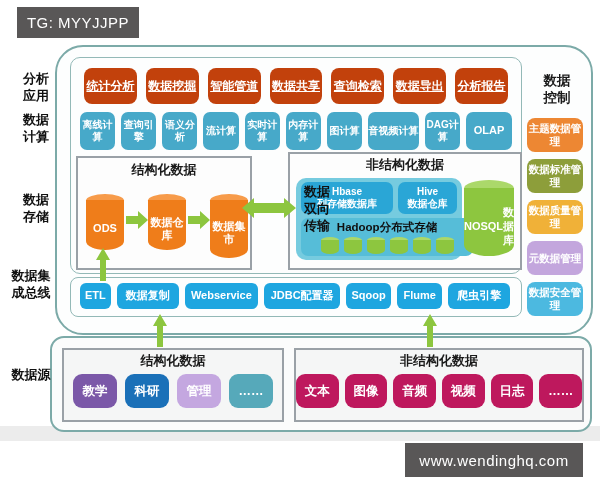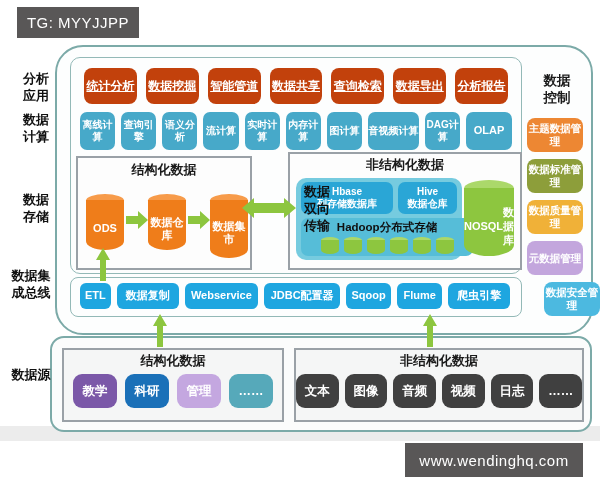--- a/index.html
+++ b/index.html
@@ -58,21 +58,21 @@
 
   
   .ctl { width:56px; height:34px; font-size:10.5px; line-height:1.2; border-radius:8px; }
   .ctl-0 { background:#ed8733; } .ctl-1 { background:#8d9e3a; } .ctl-2 { background:#f0b138; }
   .ctl-3 { background:#c3a6dd; } .ctl-4 { background:#4cb9e0; }
 
   
   .src-item { width:44px; height:34px; font-size:12.5px; border-radius:9px; }
   .s-0 { background:#7b58a8; } .s-1 { background:#1a70b8; }
   .s-2 { background:#c4a7e0; } .s-3 { background:#56a9ba; }
-  .uns { background:#404040; width:43px; }
+  .uns { background:#be185d; width:43px; }
 
   .leftlab { font-weight:700; color:#111; font-size:13px; line-height:17px;
              text-align:center; z-index:2; }
   .transfer { font-weight:700; color:#111; font-size:13px; line-height:17px;
               text-align:center; width:30px; z-index:7;margin-left:48px; }
   .arrows { position:absolute; left:0; top:0; z-index:6; pointer-events:none; }
   .strip { background:#ececec; z-index:0; }
 </style>
 </head>
 <body>
@@ -199,21 +199,21 @@
     <div class="box" style="flex:0.95;">Sqoop</div>
     <div class="box" style="flex:0.95;">Flume</div>
     <div class="box" style="flex:1.3;">爬虫引擎</div>
   </div>
 
   <div class="abs btitle" style="left:541px; top:72px; width:32px; font-size:13.5px; line-height:17px; z-index:2;">数据控制</div>
   <div class="abs box ctl ctl-0" style="left:527px; top:118px;">主题数据管理</div>
   <div class="abs box ctl ctl-1" style="left:527px; top:159px;">数据标准管理</div>
   <div class="abs box ctl ctl-2" style="left:527px; top:200px;">数据质量管理</div>
   <div class="abs box ctl ctl-3" style="left:527px; top:241px;">元数据管理</div>
-  <div class="abs box ctl ctl-4" style="left:544px; top:282px;">数据安全管理</div>
+  <div class="abs box ctl ctl-4" style="left:527px; top:282px;">数据安全管理</div>
 
   <div class="abs outer2" style="left:50px; top:336px; width:538px; height:92px;"></div>
 
   <div class="abs graybox src" style="left:62px; top:348px; width:218px; height:70px;">
     <div class="btitle" style="font-size:13px; padding-top:2px;">结构化数据</div>
     <div class="rowflex" style="gap:8px; justify-content:center; margin-top:4px;">
       <div class="box src-item s-0">教学</div>
       <div class="box src-item s-1">科研</div>
       <div class="box src-item s-2">管理</div>
       <div class="box src-item s-3">……</div>

